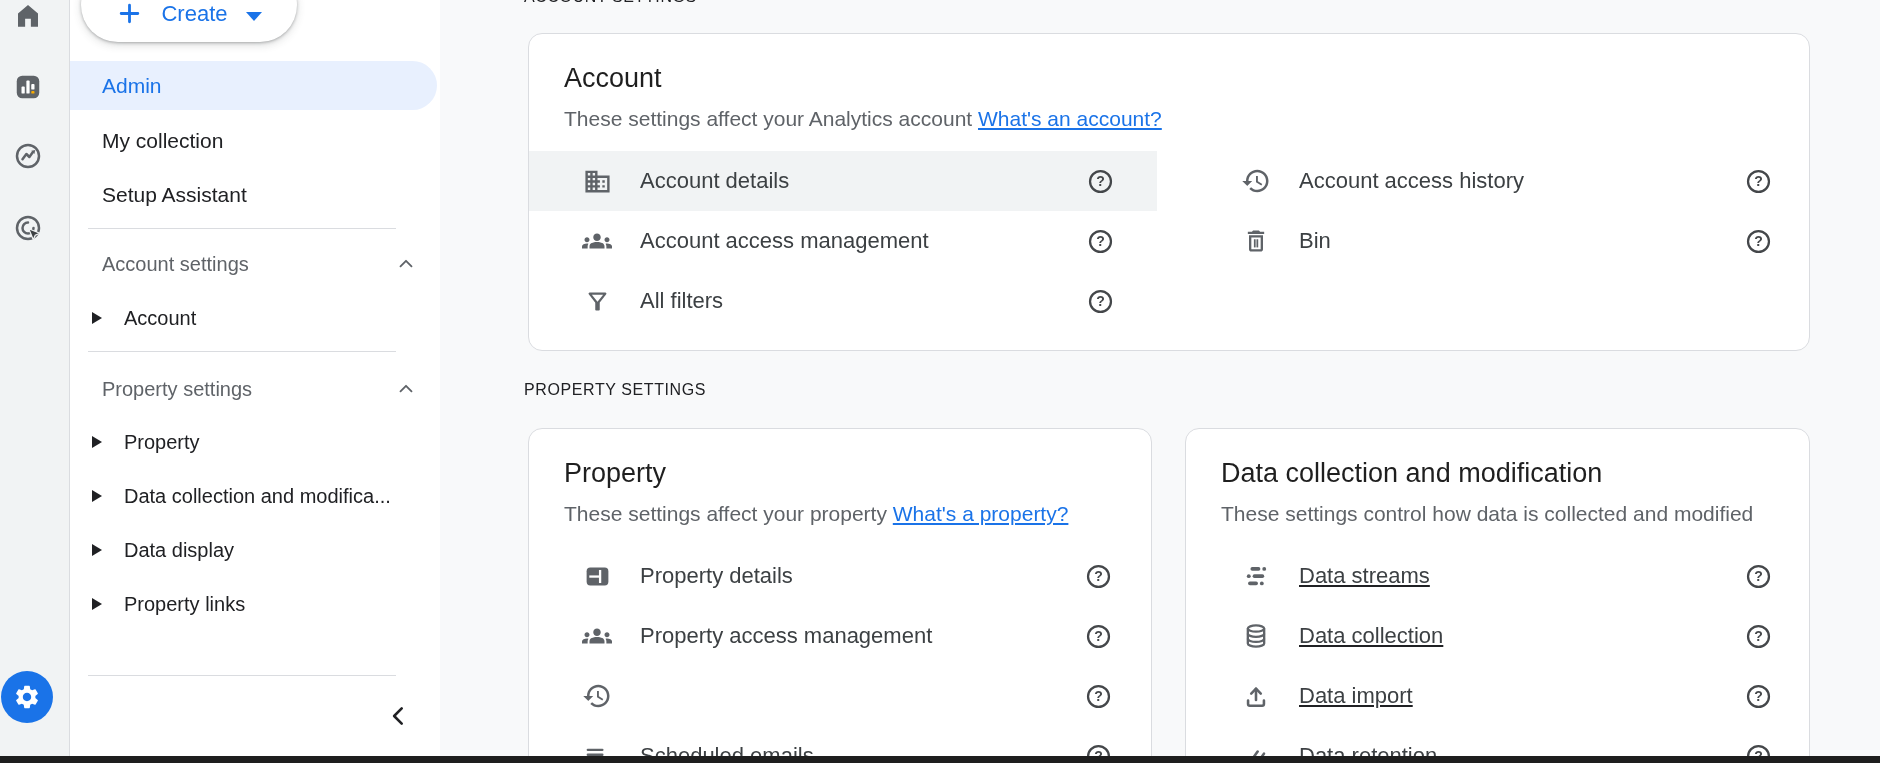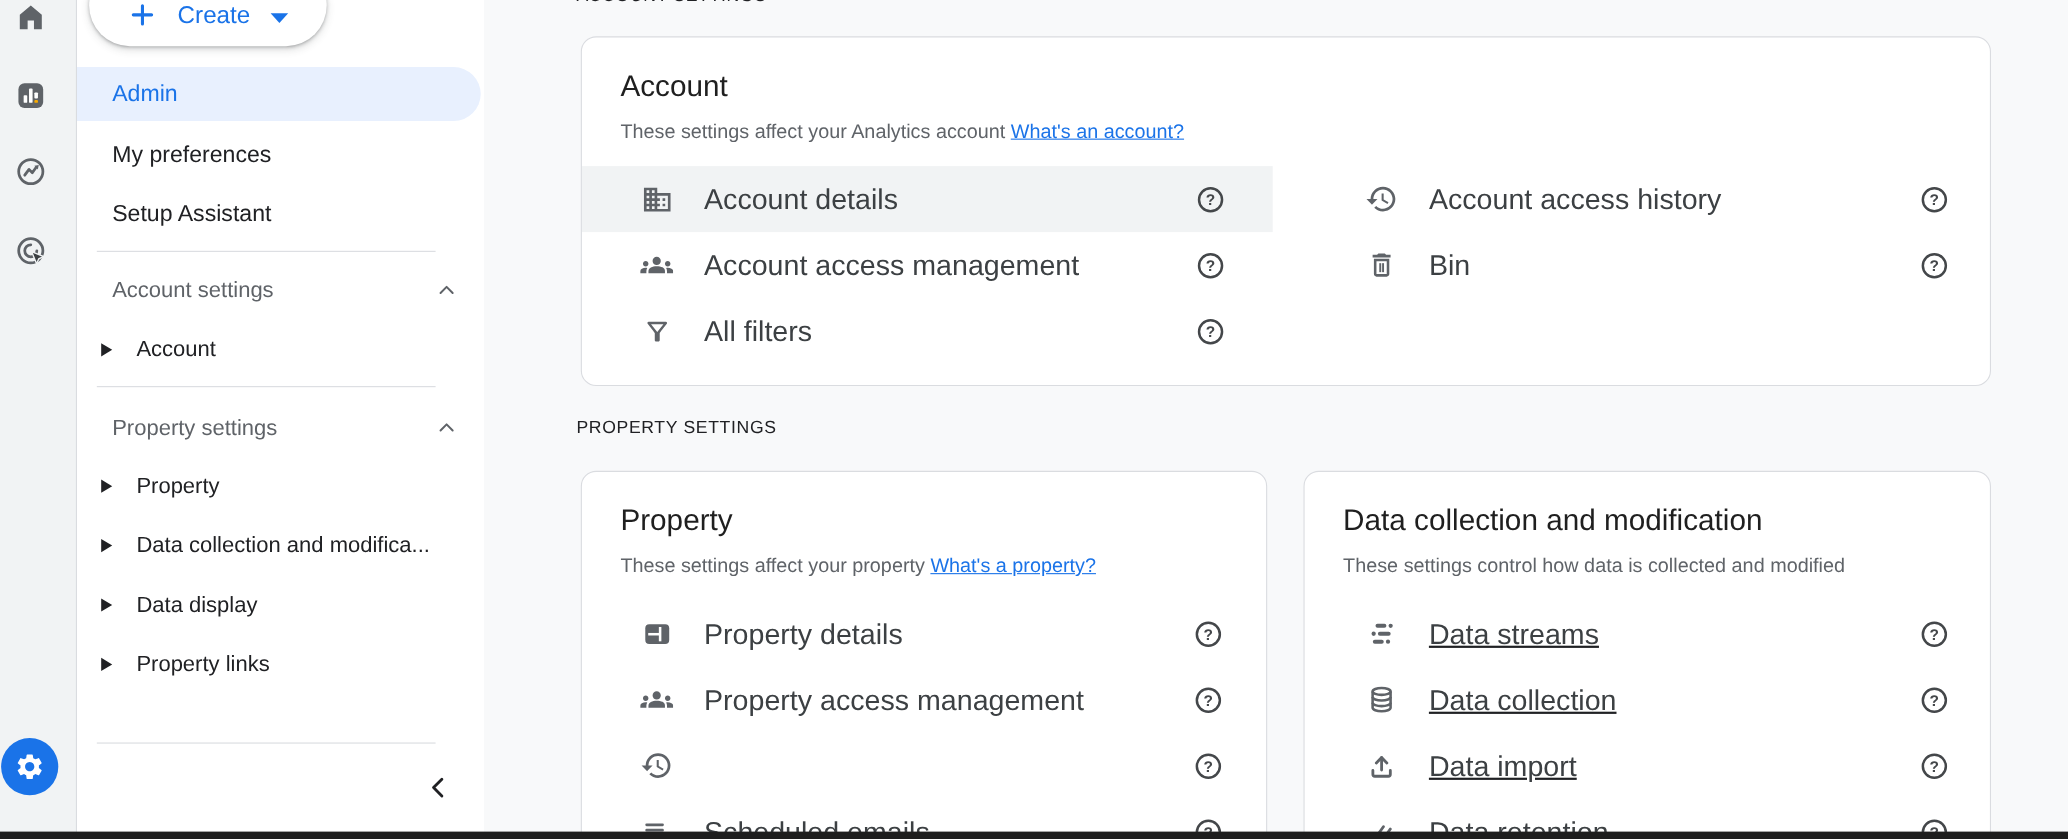--- a/index.html
+++ b/index.html
@@ -39,33 +39,33 @@
   .zone-label{position:absolute;font-size:16px;font-weight:500;letter-spacing:.6px;color:#202124;}
   .zone-label.account{left:84px;top:-12px;}
   .zone-label.property{left:84px;top:381px;}
 
   .card{position:absolute;background:#fff;border:1px solid #dadce0;border-radius:14px;box-sizing:border-box;overflow:hidden;}
   .card.account{left:88px;top:33px;width:1282px;height:318px;}
   .card.property{left:88px;top:428px;width:624px;height:420px;}
   .card.data{left:745px;top:428px;width:625px;height:420px;}
 
   .card-title{font-size:27px;font-weight:400;color:#1f1f1f;line-height:36px;padding:26px 0 0 35px;}
-  .card-desc{font-size:18px;color:#5f6368;line-height:24px;padding:11px 0 0 35px;}
+  .card-desc{font-size:21px;color:#5f6368;line-height:24px;padding:11px 0 0 35px;}
   .card-desc a{color:#1a73e8;text-decoration:underline;cursor:pointer;font-weight:500;}
   .rows{margin-top:20px;}
   .cols{display:flex;margin-top:20px;}
   .col1{width:628px;flex:none;}
   .col2{flex:1;}
 
   .row{height:60px;display:flex;align-items:center;padding-left:53px;box-sizing:border-box;cursor:pointer;}
   .col2 .row{padding-left:84px;}
   .card.data .row{padding-left:55px;text-decoration:underline;}
   .row.hl{background:#f1f3f4;}
   .ricon{width:30px;height:30px;flex:none;display:flex;align-items:center;justify-content:center;}
-  .rlabel{margin-left:28px;font-size:26px;color:#3c4043;white-space:nowrap;}
+  .rlabel{margin-left:28px;font-size:22px;color:#3c4043;white-space:nowrap;}
   .help{margin-left:auto;width:27px;height:27px;flex:none;display:flex;align-items:center;justify-content:center;cursor:pointer;}
   .col1 .help{margin-right:43px;}
   .col2 .help{margin-right:37px;}
   .card.property .help{margin-right:39px;}
   .card.data .help{margin-right:37px;}
 
   .bottom-bar{position:absolute;left:0;top:756px;width:1880px;height:7px;background:#1e1e1e;}
   svg{display:block;}
 </style>
 </head>
@@ -118,21 +118,21 @@
           </svg>
       </span>
       <span class="create-label">Create</span>
       <span class="caret-down"></span>
     </div>
 
     <div class="nav-row active" style="top:61px">
       <span>Admin</span>
     </div>
     <div class="nav-row" style="top:116px">
-      <span>My preferences</span>
+      <span>My collection</span>
     </div>
     <div class="nav-row" style="top:170px">
       <span>Setup Assistant</span>
     </div>
 
     <div class="side-divider" style="top:228px"></div>
 
     <div class="section-head" style="top:240px">
       <span>Account settings</span>
       <span class="chev">

